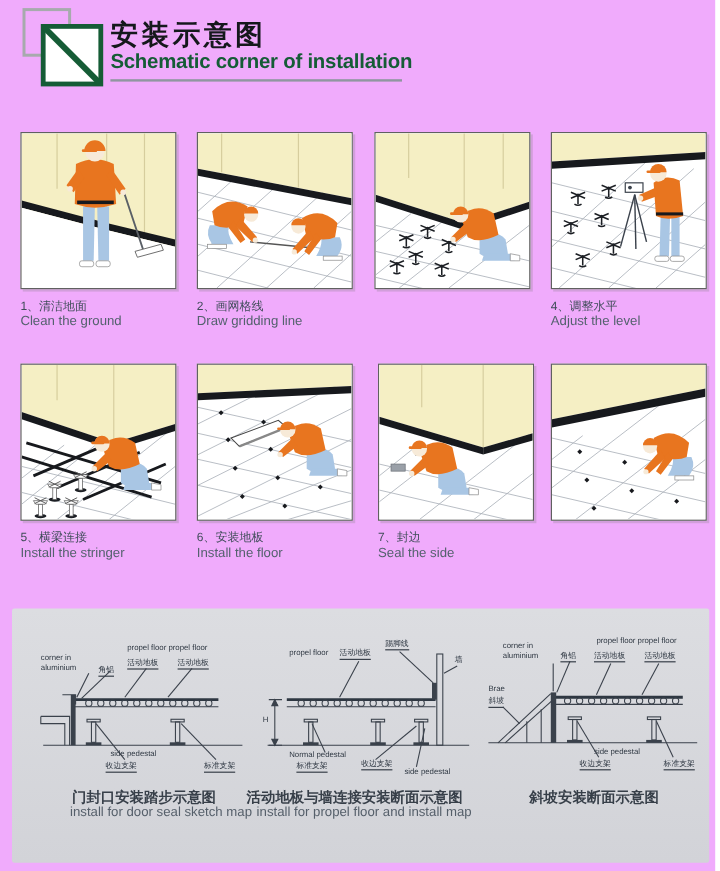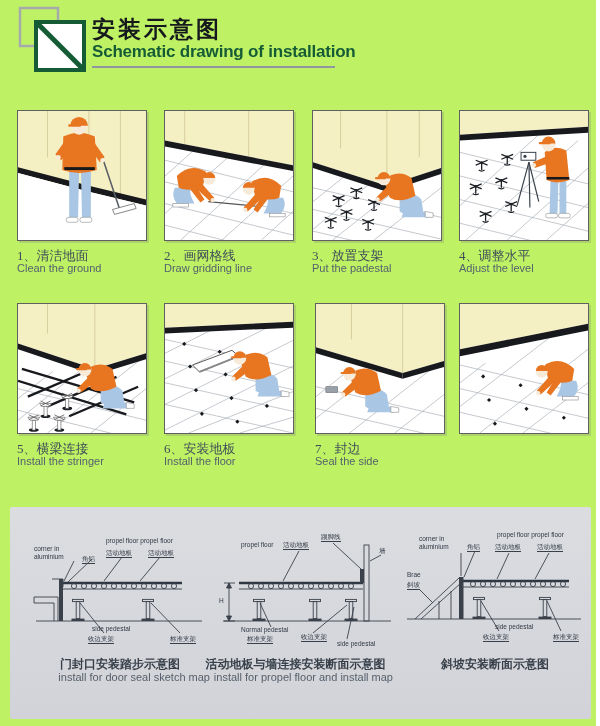--- a/index.html
+++ b/index.html
@@ -1,30 +1,30 @@
 <!DOCTYPE html>
 <html><head>
 <meta charset="utf-8">
 <style>
   html,body{margin:0;padding:0;background:#fff;}
-  .page{position:relative;width:596px;height:726px;background:#bef264;overflow:hidden;
+  .page{position:relative;width:596px;height:726px;background:#f0abfc;overflow:hidden;
         font-family:"Liberation Sans","DejaVu Sans",sans-serif;}
   
   .hdr-title-zh{position:absolute;left:92px;top:14px;font-size:23px;font-weight:bold;
         color:#15181c;letter-spacing:3px;}
   .hdr-title-en{position:absolute;left:92px;top:42px;font-size:17px;font-weight:bold;
         color:#155c36;letter-spacing:-0.2px;}
   .hdr-underline{position:absolute;left:92px;top:66px;width:243px;height:2px;background:#9096a0;}
   
   .step-card{position:absolute;width:130px;}
   .panel{width:130px;height:131px;border:1px solid #606060;box-sizing:border-box;background:#fff;
         box-shadow:2px 2px 0 rgba(120,120,120,.25);overflow:hidden;}
   .panel svg{display:block;}
   .caption{margin-top:8px;line-height:13px;}
-  .caption .zh{font-size:13px;color:#3f4c59;font-family:Liberation Serif, serif;}
+  .caption .zh{font-size:10px;color:#3f4c59;}
   .caption .en{font-size:11px;color:#54616e;}
   
   .orange{fill:#e8751f;}
   .skin{fill:#f7ead8;}
   .jean{fill:#a9c6e4;}
   .shoe{fill:#ffffff;stroke:#8a8a8a;stroke-width:.6;}
   .blk{fill:#17191d;}
   .wall{fill:#f5efc4;}
   .seam{stroke:#d6cd9d;stroke-width:1;}
   .gl{stroke:#aab0b8;stroke-width:.7;}
@@ -93,21 +93,21 @@
 
 <div class="page">
 
   <div>
     <svg width="82" height="74" style="position:absolute;left:12px;top:4px">
       <rect x="8" y="4" width="38" height="38" fill="none" stroke="#a7aaad" stroke-width="2.5"></rect>
       <rect x="24" y="18" width="48" height="48" fill="#ffffff" stroke="#155c36" stroke-width="4"></rect>
       <line x1="25" y1="19" x2="71" y2="65" stroke="#155c36" stroke-width="5"></line>
     </svg>
     <div class="hdr-title-zh">安装示意图</div>
-    <div class="hdr-title-en">Schematic drawing of installation</div>
+    <div class="hdr-title-en">Schematic corner of installation</div>
     <div class="hdr-underline"></div>
   </div>
 
   <div class="step-card" style="left:17px;top:110px">
     <div class="panel">
       <svg width="128" height="129" viewBox="0 0 130 131">
         <rect class="wall" x="0" y="0" width="130" height="131"></rect>
         <line class="seam" x1="72" y1="0" x2="72" y2="78"></line>
         <line class="seam" x1="104" y1="0" x2="104" y2="90"></line>
         <line class="seam" x1="30" y1="0" x2="30" y2="47"></line>
@@ -189,24 +189,20 @@
         <polygon class="blk" points="75,76 130,58 130,64 75,82"></polygon>
         <use href="#pedT" transform="translate(26,92)"></use>
         <use href="#pedT" transform="translate(44,84)"></use>
         <use href="#pedT" transform="translate(62,96)"></use>
         <use href="#pedT" transform="translate(34,106)"></use>
         <use href="#pedT" transform="translate(18,114)"></use>
         <use href="#pedT" transform="translate(56,116)"></use>
         <use href="#kneelL" transform="translate(62,56)"></use>
       </svg>
     </div>
-    <div class="caption">
-      <div class="zh"><span>3、</span><span>放置支架</span></div>
-      <div class="en">Put the padestal</div>
-    </div>
   </div>
 
   <div class="step-card" style="left:459px;top:110px">
     <div class="panel">
       <svg width="128" height="129" viewBox="0 0 130 131">
         <rect fill="#ffffff" x="0" y="0" width="130" height="131"></rect>
         <g class="gl">
           <line x1="0" y1="42" x2="130" y2="74"></line>
             <line x1="0" y1="66" x2="130" y2="98"></line>
           <line x1="0" y1="90" x2="130" y2="122"></line>

